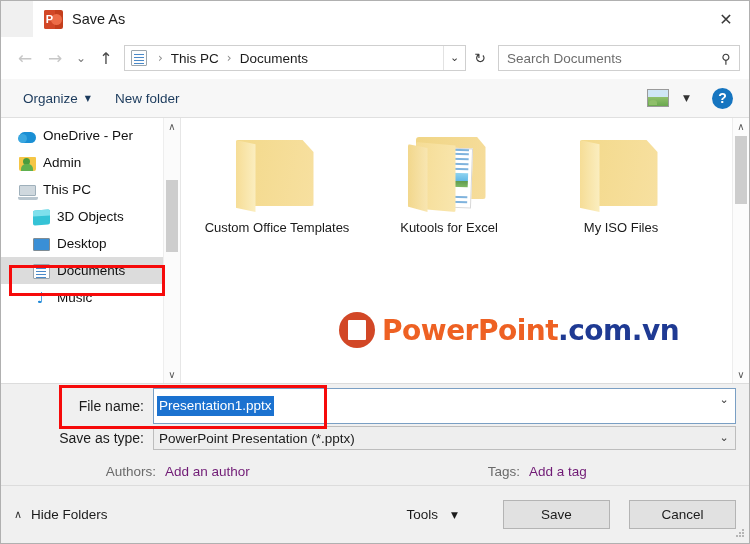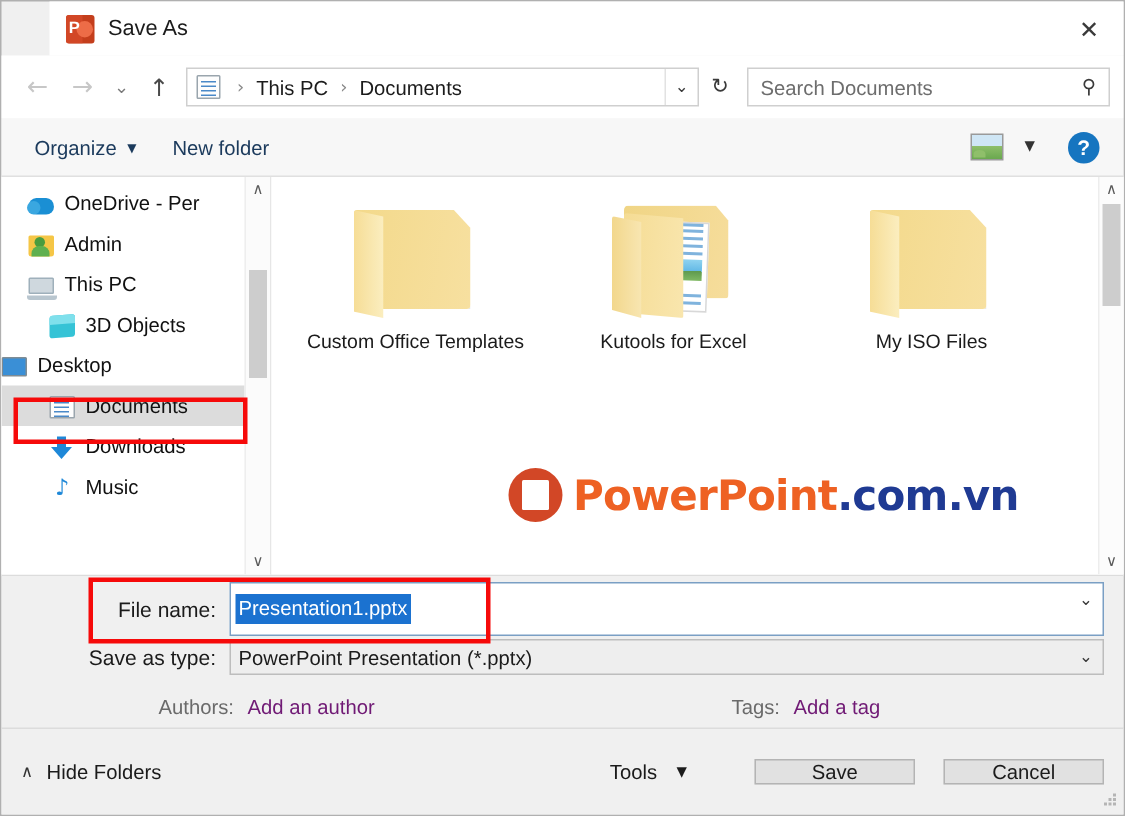--- a/index.html
+++ b/index.html
@@ -560,21 +560,21 @@
   .tools-btn {
     display: flex; align-items: center;
     font-size: 13.5px; color: #1b1b1b;
     margin-right: 26px;
   }
   .tools-caret {
     font-size: 9px; margin-left: 13px; color: #1b1b1b;
     font-family: "DejaVu Sans", sans-serif;
   }
   .btn {
-    width: 107px; height: 17px;
+    width: 107px; height: 29px;
     border: 1px solid #b4b4b4;
     background: #e1e1e1;
     font-size: 13.5px; color: #1b1b1b;
     display: flex; align-items: center; justify-content: center;
     margin-left: 19px;
   }
   .grip {
     position: absolute; right: 4px; bottom: 4px;
     width: 10px; height: 10px;
   }
@@ -655,39 +655,35 @@
         <div class="tree-item" style="padding-left:18px">
           <span class="ti-icon ic-thispc"></span>
           <span>This PC</span>
         </div>
 
         <div class="tree-item" style="padding-left:32px">
           <span class="ti-icon ic-3d"></span>
           <span>3D Objects</span>
         </div>
 
-        <div class="tree-item" style="">
+        <div class="tree-item" style="padding-left:32px">
           <span class="ti-icon ic-desktop"></span>
           <span>Desktop</span>
         </div>
 
         <div class="tree-item selected" style="padding-left:32px">
           <span class="ti-icon ic-doc">
               <i></i>
               <i></i>
               <i></i>
               <i></i>
             </span>
           <span>Documents</span>
         </div>
 
-        <div class="tree-item" style="padding-left:32px">
-          <span class="ti-icon ic-dl"></span>
-          <span>Downloads</span>
-        </div>
 
         <div class="tree-item" style="padding-left:32px">
           <span class="ti-icon ic-music">♪</span>
           <span>Music</span>
         </div>
       </div>
 
       <div class="side-scroll">
         <div class="ss-up">∧</div>
         <div class="ss-thumb"></div>

